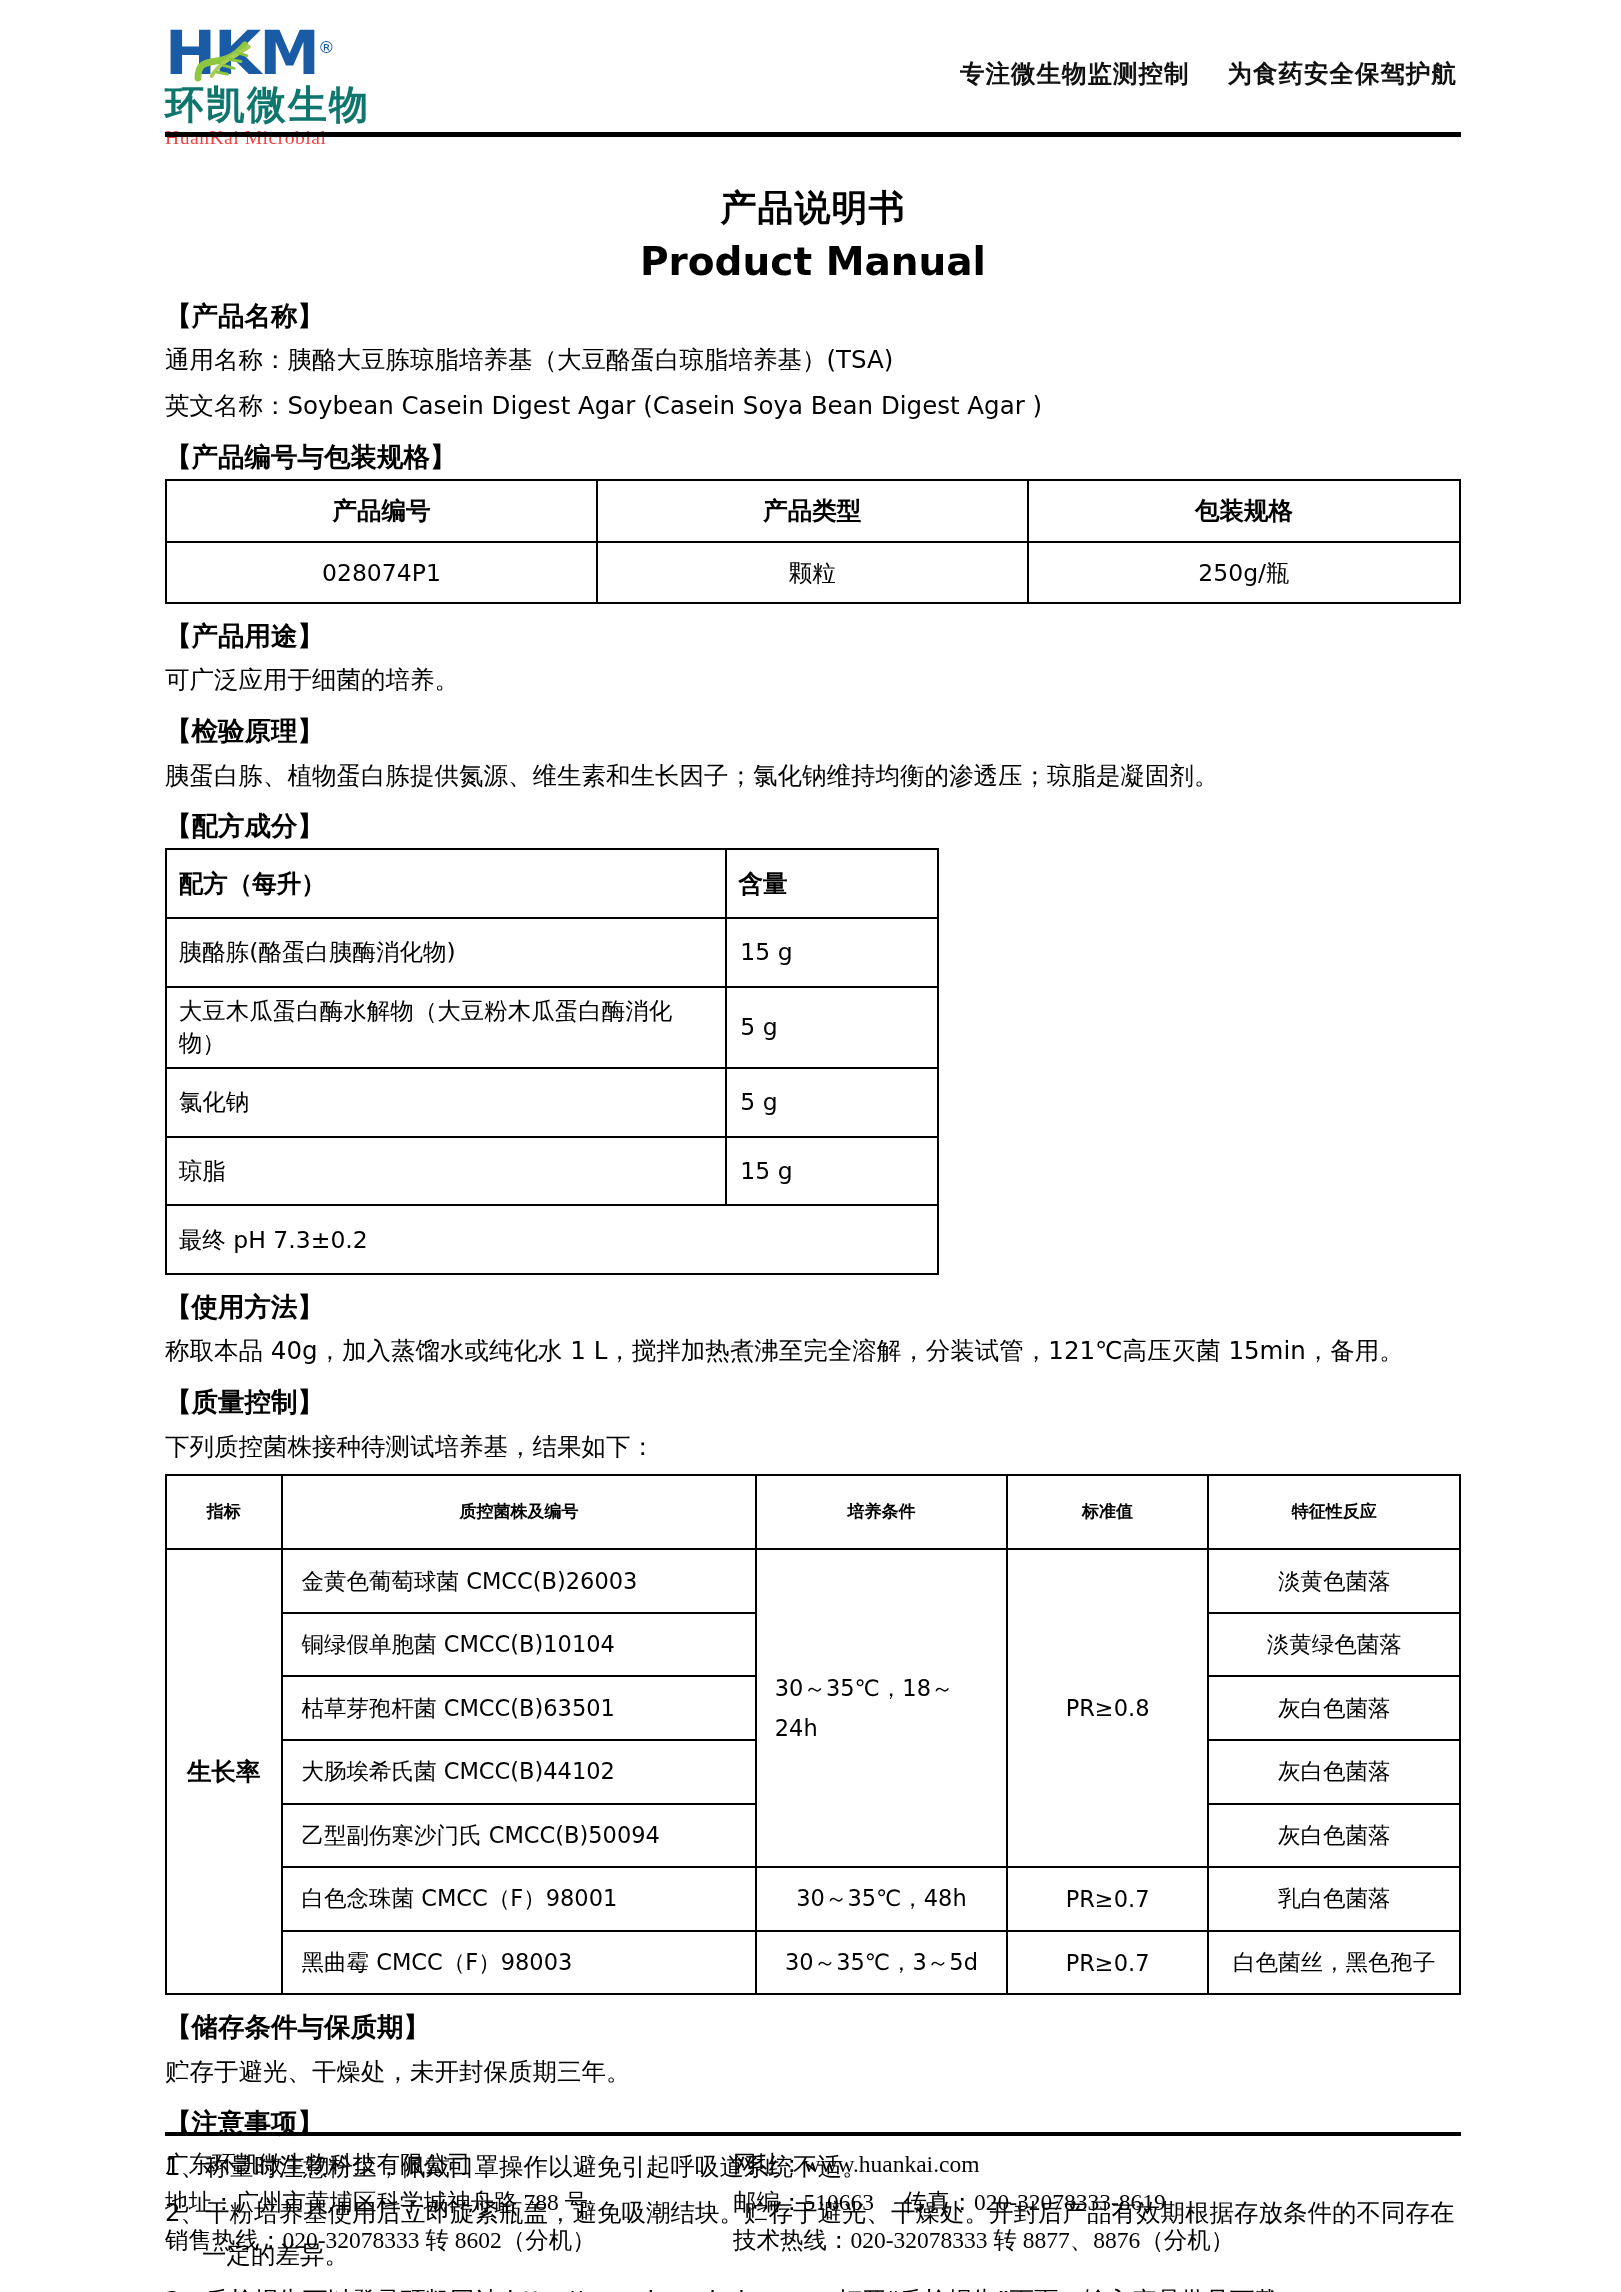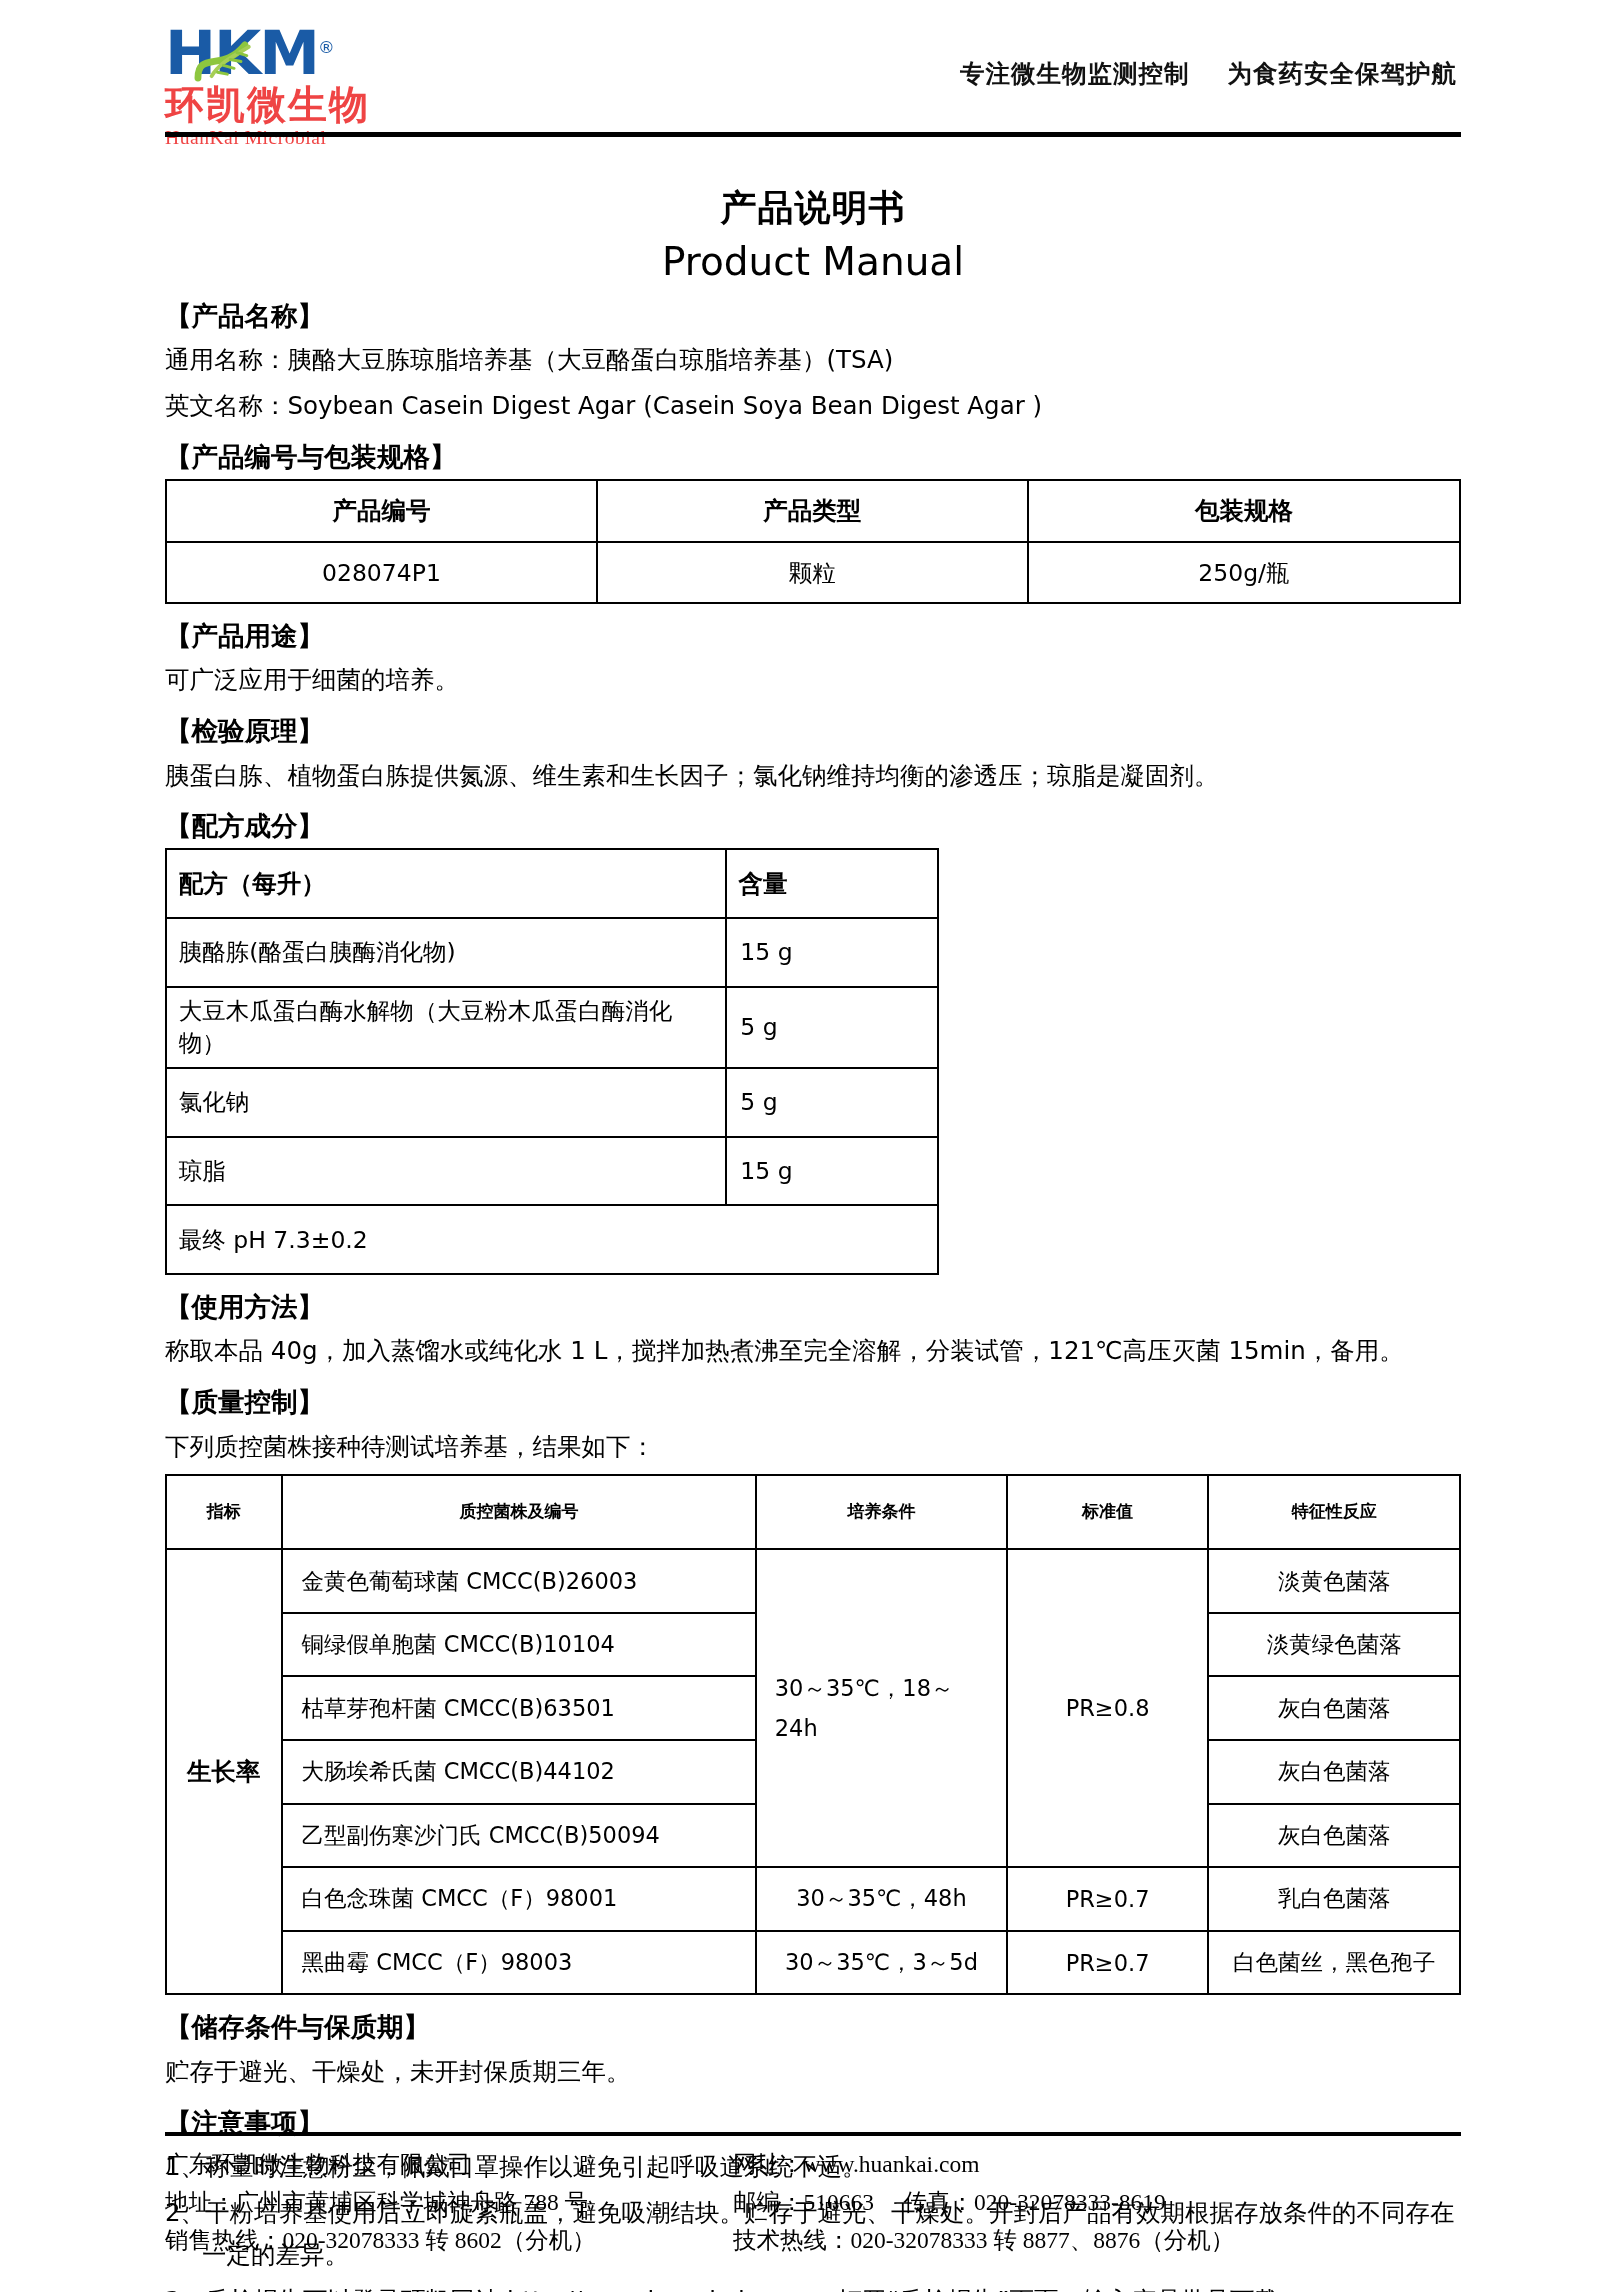--- a/index.html
+++ b/index.html
@@ -62,21 +62,21 @@
     left: 29px;
     top: 17.6px;
     width: 90px;
     height: 43px;
     pointer-events: none;
   }
   .logo-cn {
     font-family: "DejaVu Sans", sans-serif;
     font-weight: bold;
     font-size: 39px;
-    color: #ef4444;
+    color: #0f766e;
     letter-spacing: 2px;
     line-height: 1.05;
     margin-top: 2px;
   }
   .logo-en {
     font-family: "Liberation Serif", serif;
     font-size: 19.6px;
     color: #ef4444;
     letter-spacing: 0.5px;
     margin-top: 1px;
@@ -109,21 +109,21 @@
     text-align: center;
     font-family: "DejaVu Sans", sans-serif;
     font-weight: bold;
     font-size: 36px;
     margin-top: 37px;
     letter-spacing: 1px;
   }
   .doc-title-en {
     text-align: center;
     font-family: "DejaVu Sans", sans-serif;
-    font-weight: normal;
+    font-weight: bold;
     font-size: 39px;
     margin-top: 5.9px;
     letter-spacing: 0px;
   }
 
   
   .sec-head {
     font-family: "DejaVu Sans", sans-serif;
     font-weight: bold;
     font-size: 26.5px;

